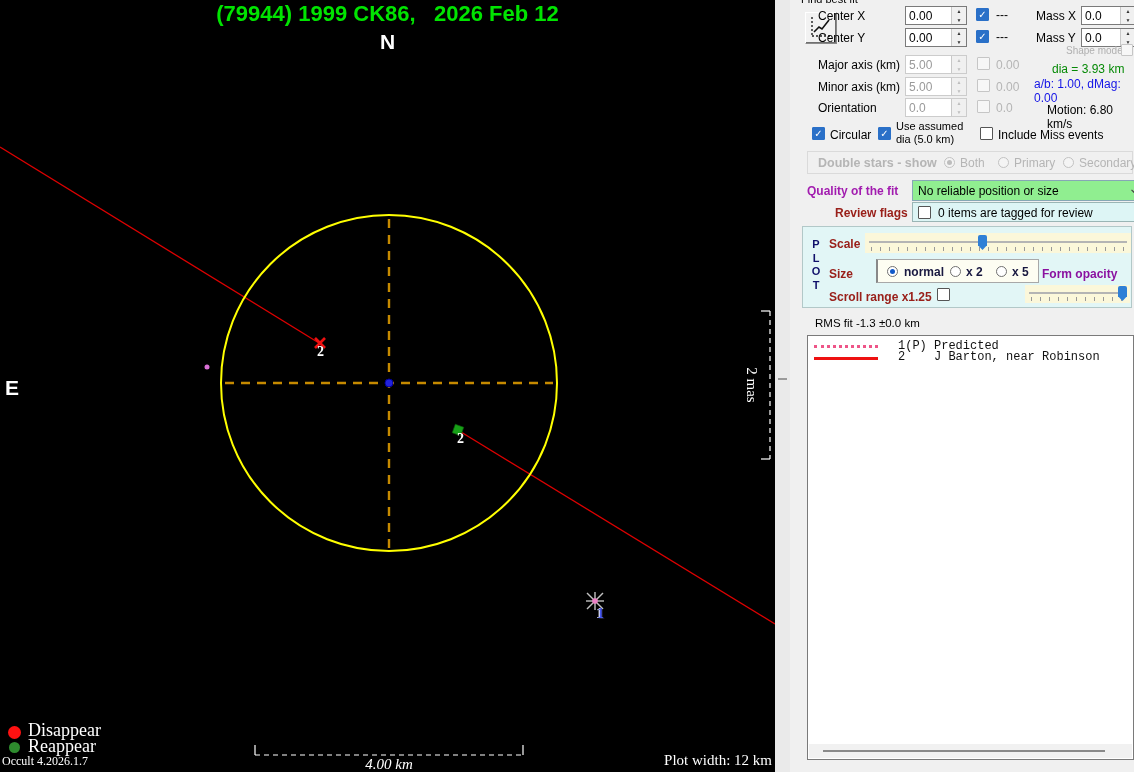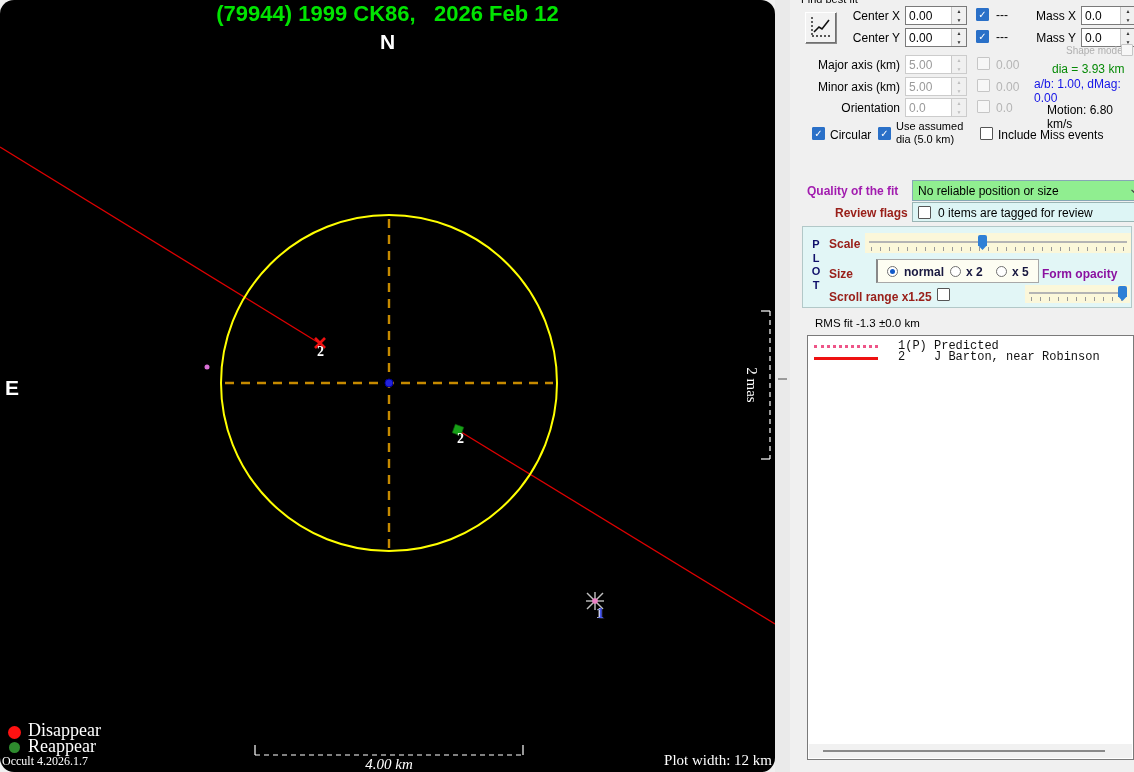--- a/index.html
+++ b/index.html
@@ -1,21 +1,21 @@
 <!DOCTYPE html>
 <html><head>
 <meta charset="utf-8">
 <style>
   * { margin:0; padding:0; box-sizing:border-box; }
   html,body { background:#d0d0d0; }
   .app { position:relative; width:1134px; height:772px; overflow:hidden;
          font-family:"Liberation Sans", sans-serif; background:#f0f0f0; }
 
   
-  .plot { position:absolute; left:0; top:0; width:775px; height:772px; background:#000;border-radius:14px; }
+  .plot { position:absolute; left:0; top:0; width:775px; height:772px; background:#000; }
   .plot .t { position:absolute; white-space:pre; }
   .title { left:0; top:1px; width:775px; text-align:center; font-size:22px; font-weight:bold; color:#00e400; }
   .north { left:0; top:30px; width:775px; text-align:center; font-size:21px; font-weight:bold; color:#fff; }
   .east  { left:5px; top:376px; font-size:21px; font-weight:bold; color:#fff; }
   .mlabel { font-family:"Liberation Serif", serif; font-weight:bold; font-size:14px; color:#fff; text-shadow:1px 1px 0 #000; }
   .m2a { left:317px; top:344px; } .m2b { left:457px; top:431px; }
   .m1  { left:597px; top:606px; color:#4455ee; text-shadow:-1px 0 0 #fff, 1px 1px 0 #223; }
   .maslbl { left:727px; top:377px; width:50px; height:16px; text-align:center;
             font-family:"Liberation Serif", serif; font-size:15px; color:#fff; transform:rotate(90deg); }
   .kmlbl { left:255px; top:756px; width:268px; text-align:center; font-family:"Liberation Serif", serif;
@@ -28,21 +28,21 @@
   .ver { left:2px; top:754px; font-family:"Liberation Serif", serif; font-size:12px; color:#fff; }
   .pw  { left:620px; top:752px; width:152px; text-align:right; font-family:"Liberation Serif", serif; font-size:15px; color:#fff; }
 
   
   .split { position:absolute; left:775px; top:0; width:15px; height:772px; background:#eaeaea; }
   .split .grip { position:absolute; left:3px; top:378px; width:9px; height:2px; background:#9a9a9a; }
 
   
   .panel { position:absolute; left:790px; top:0; width:344px; height:772px; background:#f0f0f0; font-size:12px; color:#000; }
   .panel .a { position:absolute; }
-  .lbl-r { text-align:right; }
+  .lbl-r { }
   .fitbtn { left:15px; top:12px; width:32px; height:32px; background:#f2f2f2;
             border:1px solid #8a8a8a; border-top-color:#fff; border-left-color:#fff; box-shadow:inset -1px -1px 0 #707070; }
   .spin { display:flex; height:19px; background:#fff; border:1px solid #7a7a7a; width:62px; }
   .spin .v { flex:1; padding:2px 3px 0 3px; font-size:12px; overflow:hidden; }
   .spin .btns { width:15px; display:flex; flex-direction:column; border-left:1px solid #c8c8c8; background:#f0f0f0; }
   .spin .btns span { flex:1; font-size:5px; line-height:8px; text-align:center; color:#333; }
   .spin.dis { border-color:#cccccc; } .spin.dis .v { color:#9a9a9a; } .spin.dis .btns span { color:#bdbdbd; }
   .cb { width:13px; height:13px; border:1px solid #555; background:#fff; border-radius:1px;
         font-size:10px; line-height:11px; text-align:center; color:#fff; }
   .cb.on { background:#2a70c8; border-color:#2a70c8; }
@@ -236,20 +236,29 @@
     <div class="a cb on" style="left:22px; top:127px;"><span>✓</span></div>
     <div class="a" style="left:40px; top:128px;">Circular</div>
     <div class="a cb on" style="left:88px; top:127px;"><span>✓</span></div>
     <div class="a" style="left:106px; top:120px; font-size:11px; line-height:13px;">
       <div>Use assumed</div>
         <div>dia (5.0 km)</div>
     </div>
     <div class="a cb" style="left:190px; top:127px;"></div>
     <div class="a" style="left:208px; top:128px;">Include Miss events</div>
 
+    <div class="a grp" style="left:17px; top:151px; width:326px; height:23px;">
+      <div class="a gray" style="left:10px; top:4px; font-weight:bold; font-size:12.5px;">Double stars - show</div>
+      <div class="a radio g on" style="left:136px; top:5px;"></div>
+      <div class="a gray" style="left:152px; top:4px;">Both</div>
+      <div class="a radio g" style="left:190px; top:5px;"></div>
+      <div class="a gray" style="left:206px; top:4px;">Primary</div>
+      <div class="a radio g" style="left:255px; top:5px;"></div>
+      <div class="a gray" style="left:271px; top:4px;">Secondary</div>
+    </div>
 
     <div class="a greenlbl" style="left:17px; top:184px;">Quality of the fit</div>
     <div class="a dd" style="left:122px; top:180px; width:234px;">
       <span class="v">No reliable position or size</span>
       <span class="ch">⌄</span>
     </div>
 
     <div class="a maroon" style="left:45px; top:206px;">Review flags</div>
     <div class="a cyanbox" style="left:122px; top:202px; width:223px; height:20px;">
       <div class="a cb" style="left:5px; top:3px;"></div>

